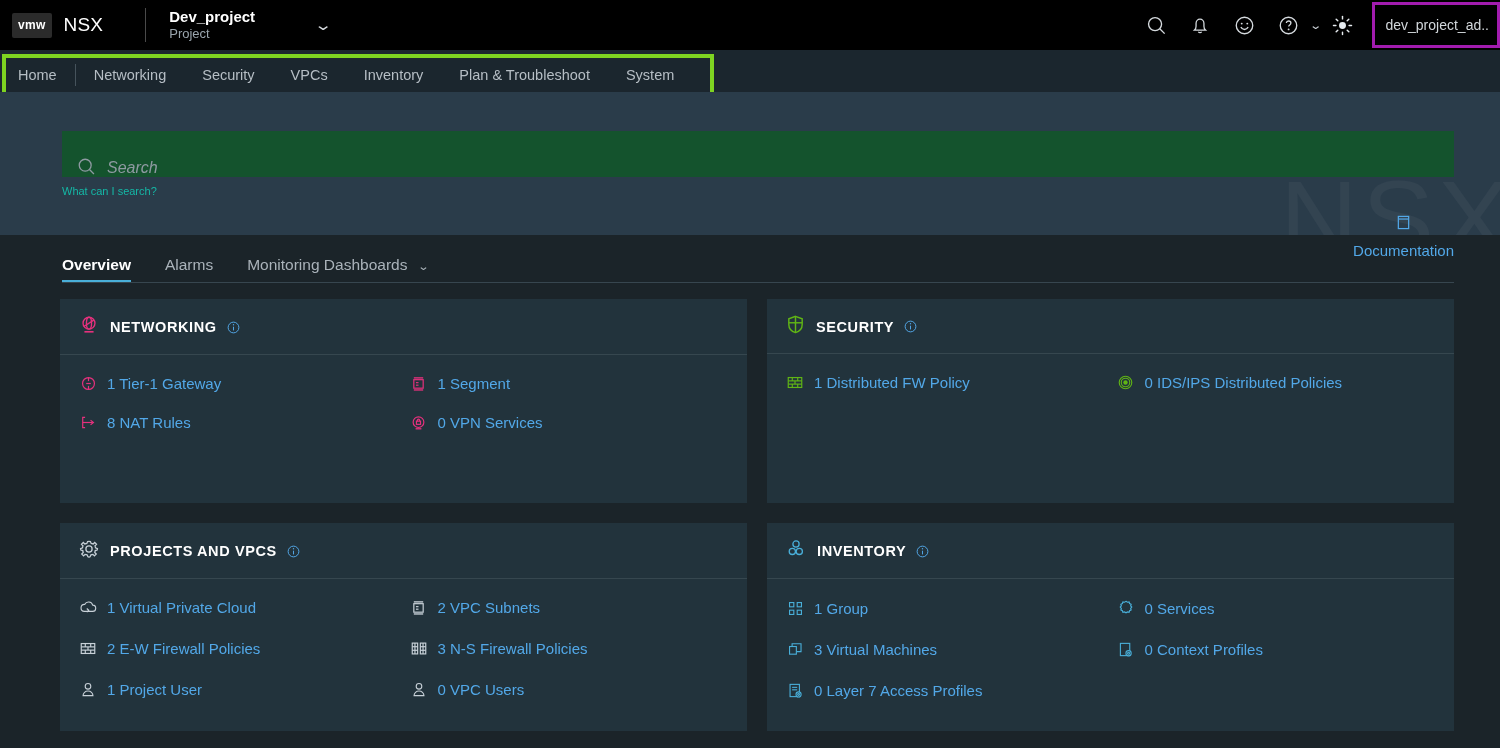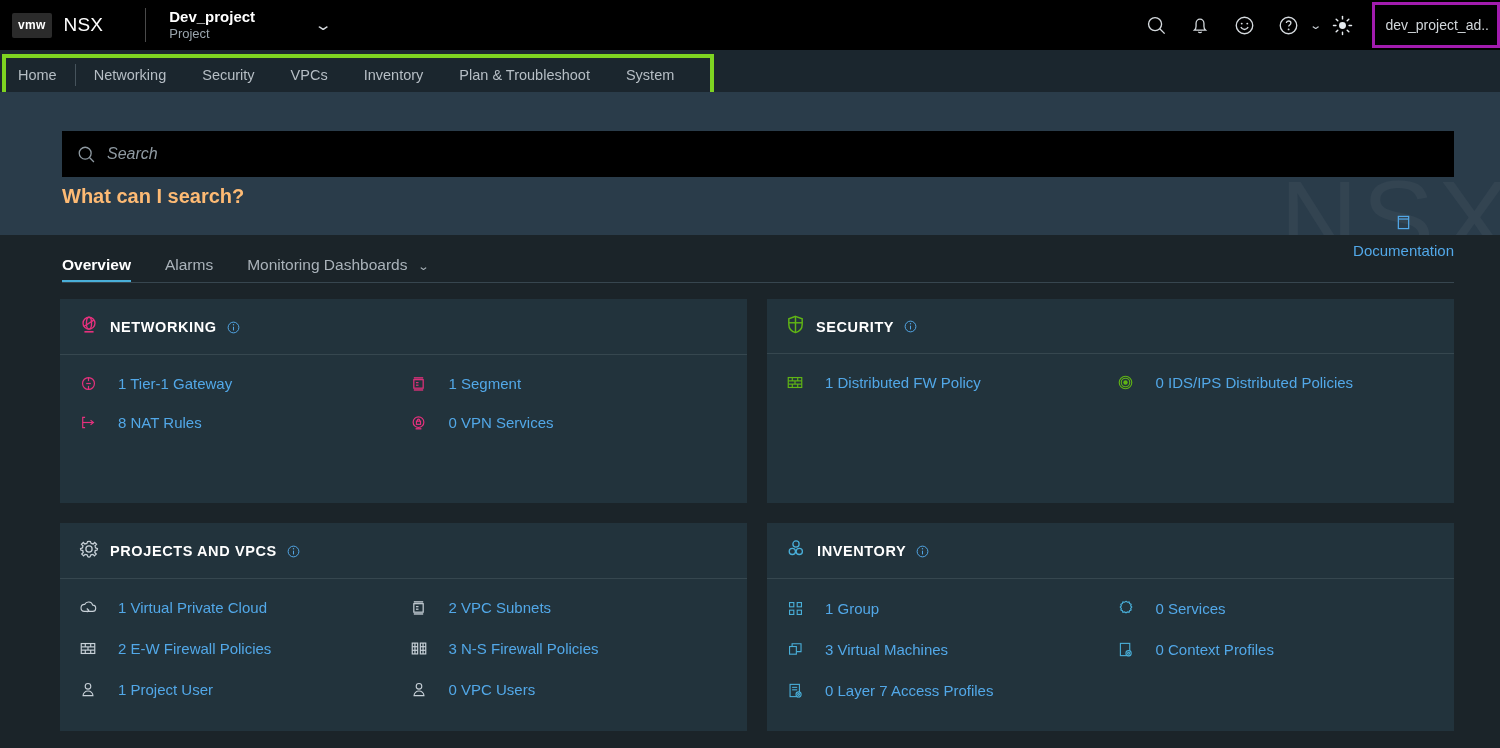--- a/index.html
+++ b/index.html
@@ -87,34 +87,34 @@
   .banner-watermark {
     position: absolute; right: -14px; bottom: -46px;
     font-size: 108px; font-weight: 300; letter-spacing: 4px;
     color: rgba(255,255,255,0.045);
     font-family: "Liberation Sans", sans-serif;
     pointer-events: none; user-select: none;
   }
   .searchbox {
     position: absolute; left: 62px; top: 39px;
     width: 1392px; height: 46px;
-    background: #000000;
-    display: flex; align-items: center;
+    background: #14532d;
+    display: flex; align-items: flex-end;
     cursor: text;
   }
   .searchbox .mag { margin-left: 14px; margin-right: 10px; display: flex; }
   .searchbox input {
     flex: 1; background: transparent; border: none; outline: none;
     color: #cfd6db; font-size: 16px; font-style: italic;
     font-family: "Liberation Sans", sans-serif;
   }
   .searchbox input::placeholder { color: #8f9aa2; font-style: italic; opacity: 1; }
   .what-link {
     position: absolute; left: 62px; top: 93px;
-    color: #fdba74; font-size: 20px; cursor: pointer; font-weight: bold;
+    color: #14b8a6; font-size: 11px; cursor: pointer;
   }
 
   
   .tabsrow {
     position: relative; height: 48px; padding: 0 46px 0 62px;
     display: flex; align-items: flex-end;
   }
   .tabs { display: flex; align-items: flex-end; height: 100%; }
   .tab {
     color: #aab3ba; font-size: 15.5px; padding: 0 0 9px 0; margin-right: 34px;
@@ -150,21 +150,21 @@
     color: #ffffff; font-size: 14.5px; font-weight: bold; letter-spacing: .6px;
   }
   .info-i { display: flex; }
   .card-body {
     padding: 20px 18px 22px 18px;
     display: grid; grid-template-columns: 1fr 1fr;
     row-gap: 22px; column-gap: 10px;
     min-height: 148px; align-content: start;
   }
   .stat {
-    display: flex; align-items: center; gap: 20px;
+    display: flex; align-items: center; gap: 9px;
     color: #52a8e8; font-size: 15px; cursor: pointer; white-space: nowrap;
   }
   .stat .sicon { display: flex; width: 20px; justify-content: center; flex: none;}
   .card.tall .card-body { min-height: 152px; row-gap: 24px; }
 </style>
 </head>
 <body>
 
 <div class="topbar">
   <div class="brand">

